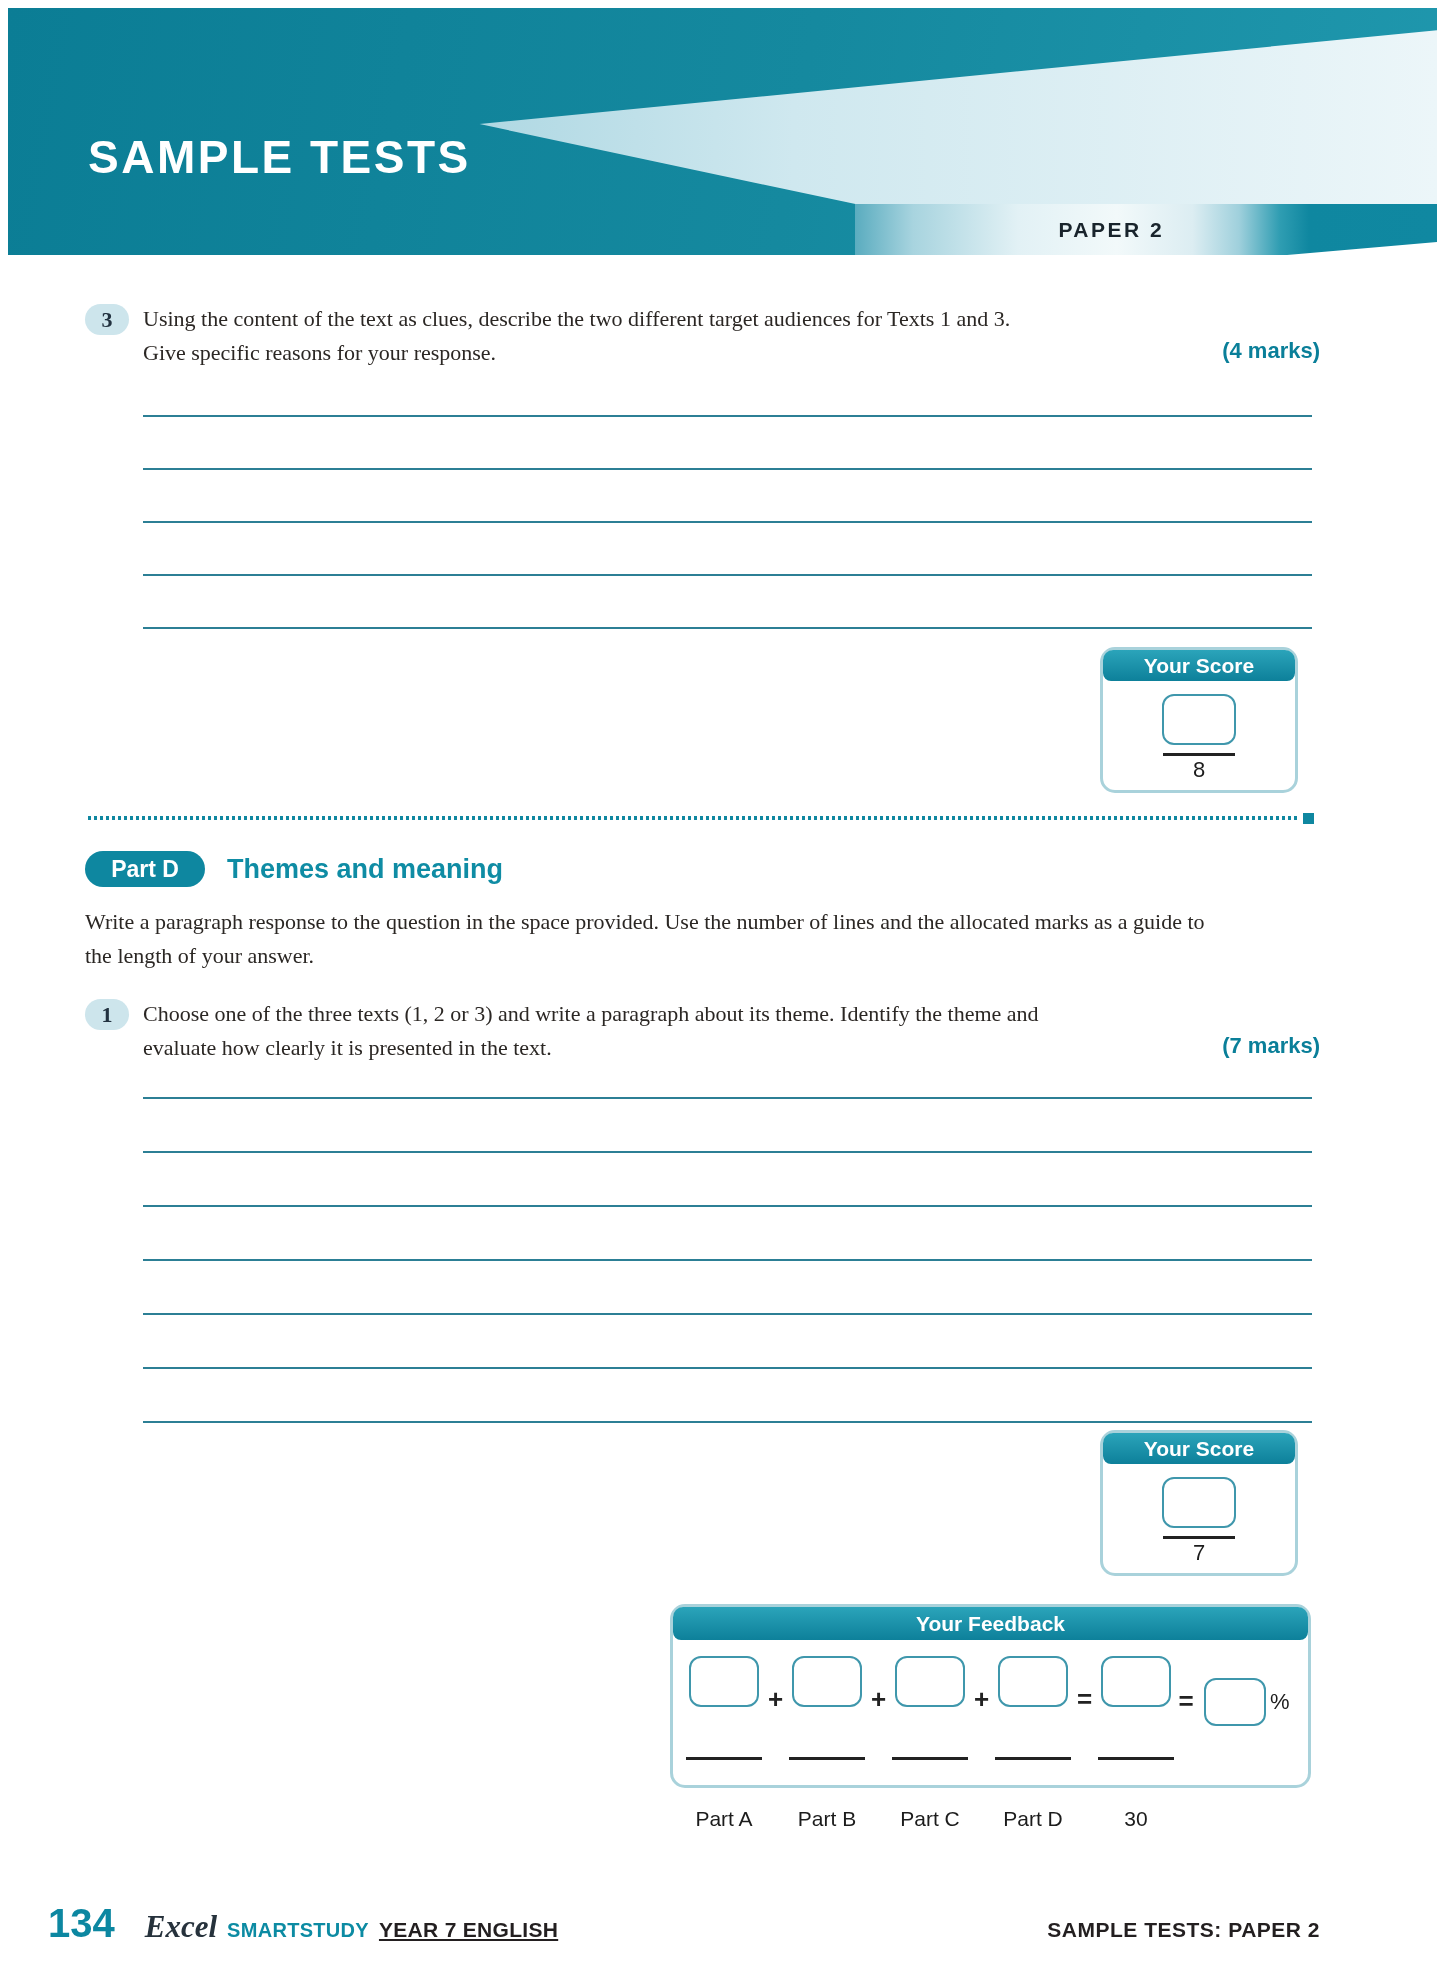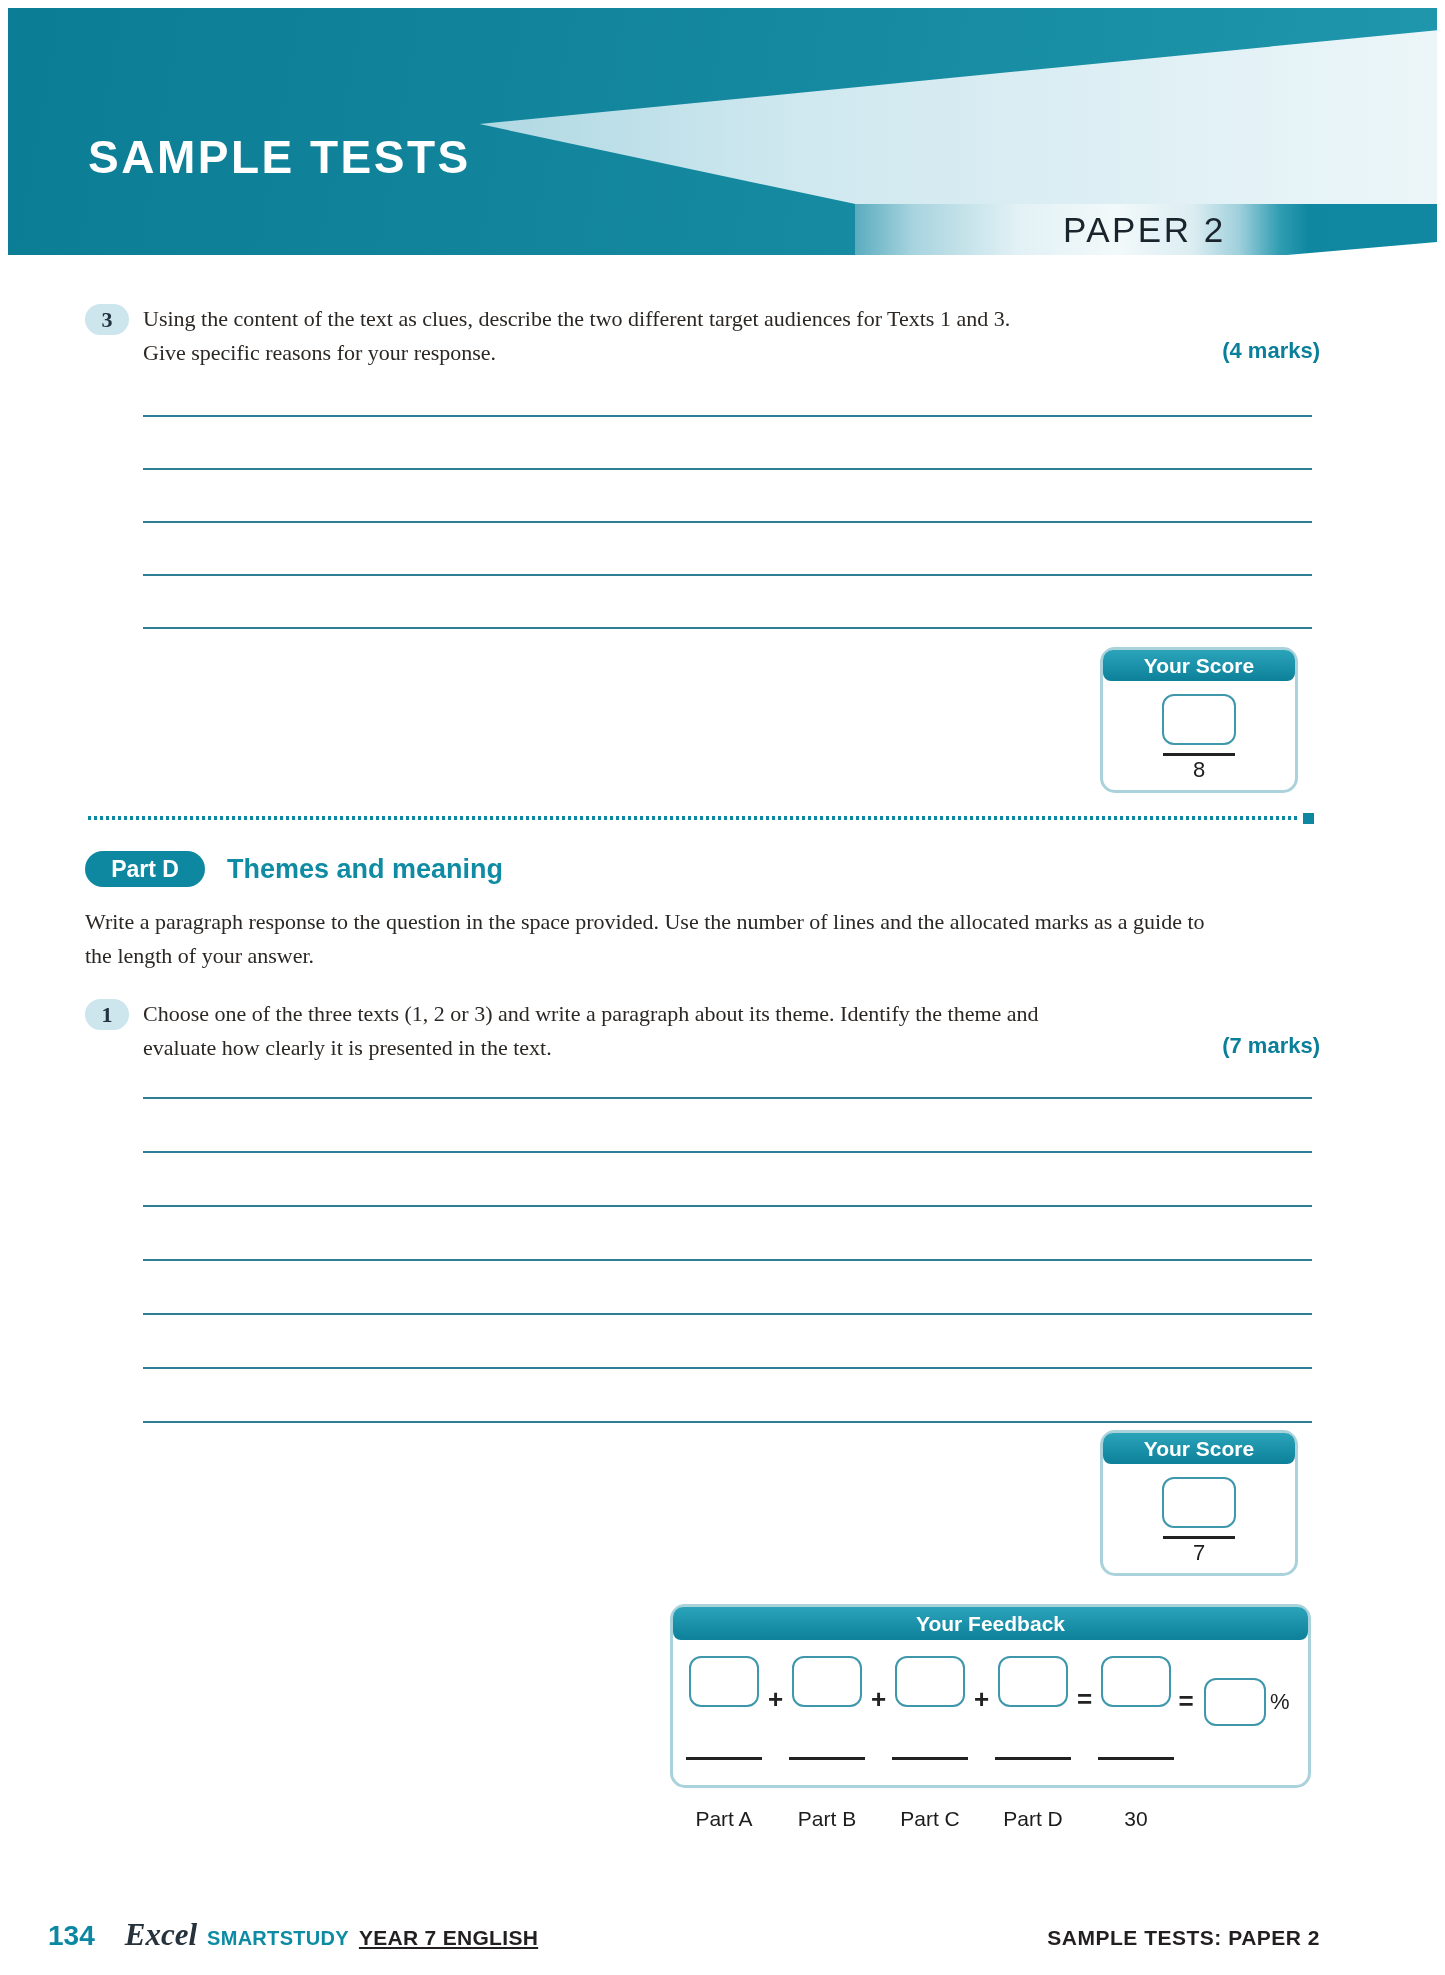--- a/index.html
+++ b/index.html
@@ -10,21 +10,21 @@
   .band{position:absolute;left:8px;top:8px;right:8px;height:247px;overflow:hidden;
         background:linear-gradient(100deg,#0b7d95 0%,#15899f 55%,#1f97ad 100%);}
   .wedge{position:absolute;inset:0;
         background:linear-gradient(to right,#7fc0d1 0%,#cfe8ef 55%,#ecf6f9 100%);
         clip-path:polygon(33% 47%,100% 9%,100% 80%,59.8% 80%);}
   .strip{position:absolute;left:59.3%;right:0;top:79.5%;bottom:0;
         background:linear-gradient(to right,#5aacbf 0%,#a8d4df 10%,#e2f1f5 28%,#f2f9fa 45%,#dcedf2 58%,#9fd0dc 66%,#2f9db2 73%,#0f87a0 78%,#1088a1 100%);}
   .strip::after{content:"";position:absolute;right:0;bottom:0;width:150px;height:13px;
         background:#fff;clip-path:polygon(0 100%,100% 0,100% 100%);}
   .strip-label{position:absolute;left:44%;top:50%;transform:translate(-50%,-50%);
-        color:#19242c;font-weight:normal;font-size:35px;letter-spacing:2.5px;margin-left:33px;}
+        color:#19242c;font-weight:bold;font-size:21px;letter-spacing:2.5px;}
   .title{position:absolute;left:80px;top:122px;margin:0;color:#fff;
         font-size:46px;font-weight:bold;letter-spacing:2.5px;}
 
   
   .question{position:absolute;left:85px;width:1235px;display:flex;align-items:flex-start;}
   .q3{top:300px;} .q1{top:995px;}
   .q-badge{flex-shrink:0;width:44px;height:31px;margin-top:4px;margin-right:14px;
         background:#cde5ec;border-radius:16px;text-align:center;line-height:31px;
         font-family:"Liberation Serif",serif;font-weight:bold;font-size:22px;color:#223240;}
   .q-text-wrap{position:relative;flex:1;}
@@ -80,21 +80,21 @@
   .fb-op{width:27px;text-align:center;font-size:26px;font-weight:bold;color:#222;padding-top:28px;}
   .fb-eq2{width:24px;padding-top:30px;}
   .fb-final{display:flex;align-items:center;padding-top:22px;margin-left:6px;}
   .fb-final .fb-box{width:62px;height:48px;}
   .fb-pct{font-size:22px;color:#1c1c1c;margin-left:4px;}
 
   
   .footer{position:absolute;left:48px;right:125px;top:1901px;display:flex;
         justify-content:space-between;align-items:baseline;}
   .footer-left{display:flex;align-items:baseline;}
-  .page-number{color:#0c87a1;font-size:28px;font-weight:bold;margin-right:30px;margin-top:19px;}
+  .page-number{color:#0c87a1;font-size:40px;font-weight:bold;margin-right:30px;}
   .brand-excel{font-family:"Liberation Serif",serif;font-style:italic;font-weight:bold;
         font-size:31px;color:#26323c;margin-right:10px;text-align:right;}
   .brand-smart{color:#0c8ba3;font-size:20px;font-weight:bold;margin-right:10px;letter-spacing:0.3px;}
   .brand-subject{color:#231f20;font-size:21px;font-weight:bold;letter-spacing:0.3px;text-decoration:underline;}
   .footer-right{color:#231f20;font-size:21px;font-weight:bold;letter-spacing:0.5px;}
 </style>
 </head>
 <body>
 
 <div class="page">

